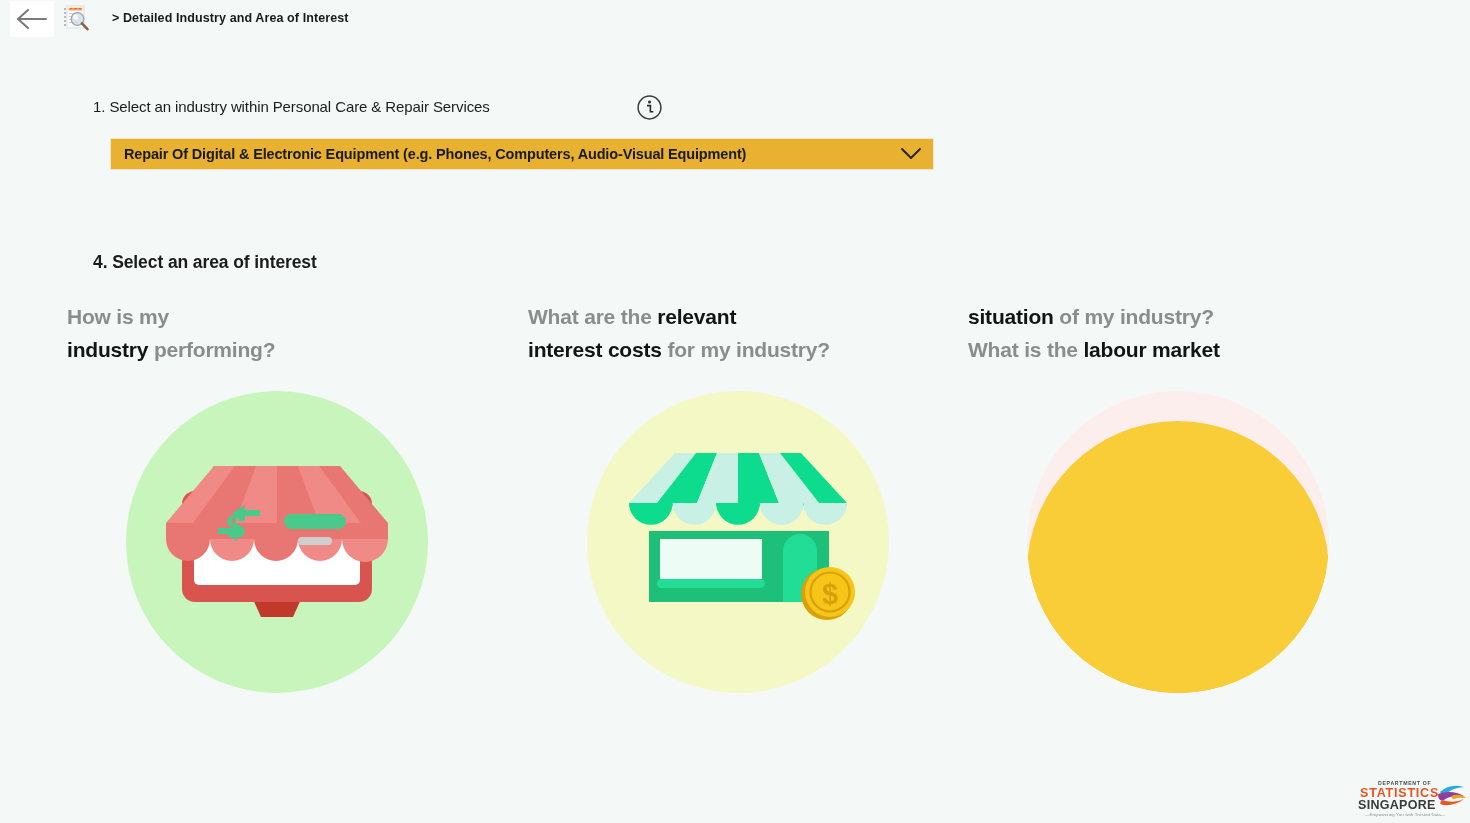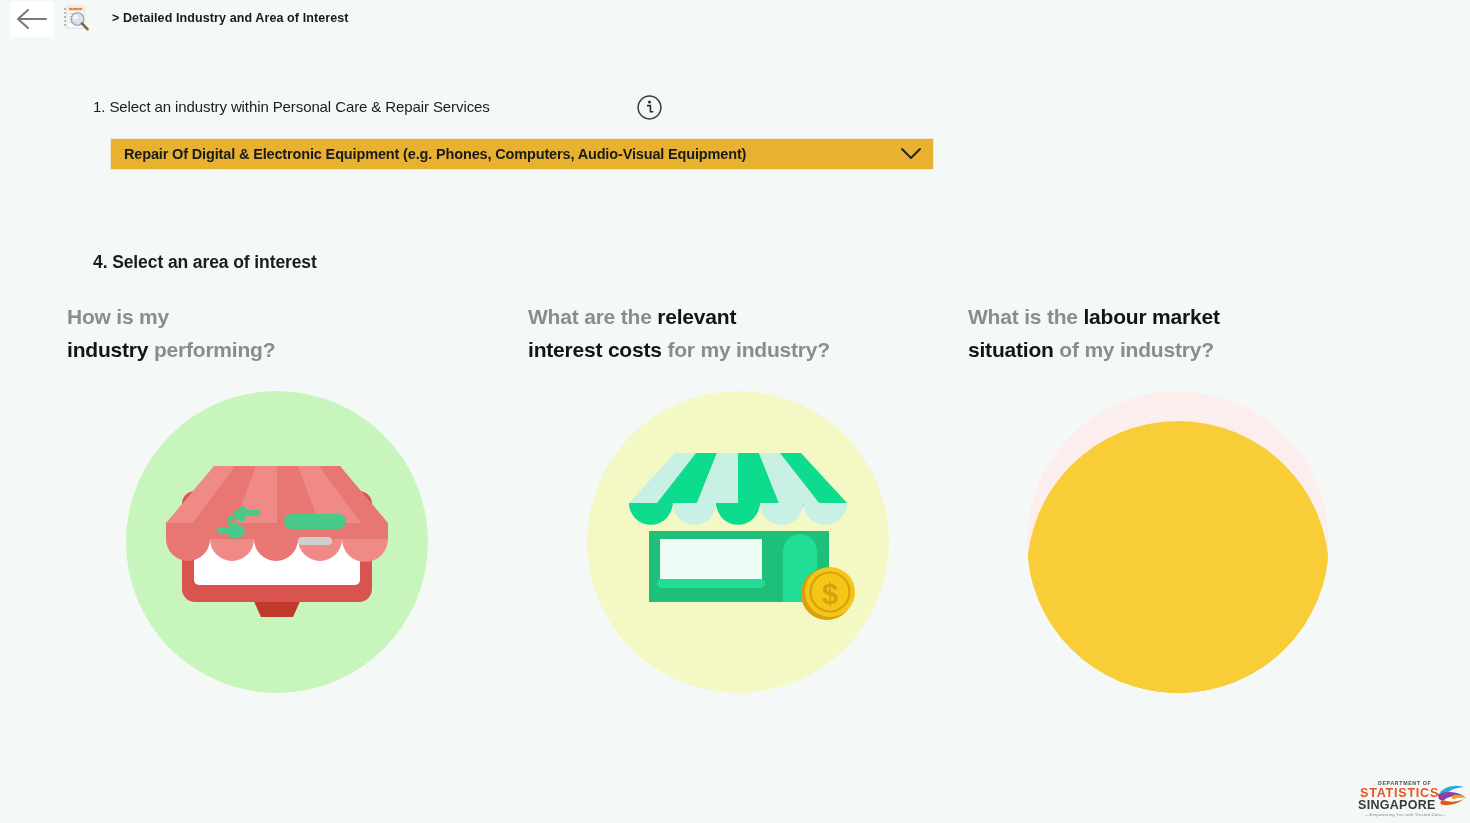--- a/index.html
+++ b/index.html
@@ -317,22 +317,22 @@
             <circle cx="243" cy="201" r="25" fill="#f5c518"></circle>
             <circle cx="243" cy="201" r="19.5" fill="none" stroke="#d9a00c" stroke-width="2.2"></circle>
             <text x="243" y="213" text-anchor="middle" font-family="'Liberation Sans',sans-serif" font-size="29" font-weight="bold" fill="#d9a00c">$</text>
           </svg>
         </span>
       </div>
     </div>
 
     <div class="card card-3">
       <div class="card-title">
+        <div><span class="hl">situation</span><span> of my industry?</span></div>
         <div><span>What is the </span><span class="hl">labour market</span></div>
-        <div><span class="hl">situation</span><span> of my industry?</span></div>
       </div>
       <div class="card-art">
         <span>
           <svg width="302" height="302" viewBox="0 0 302 302">
             <defs>
               <clipPath id="c3clip">
                   <circle cx="151" cy="151" r="151"></circle>
                 </clipPath>
             </defs>
             <circle cx="151" cy="151" r="151" fill="#fdeeee"></circle>

